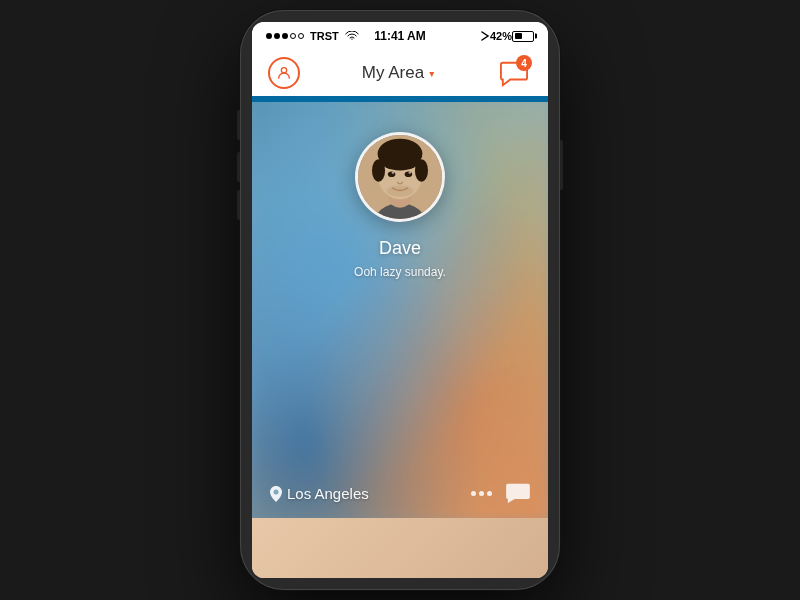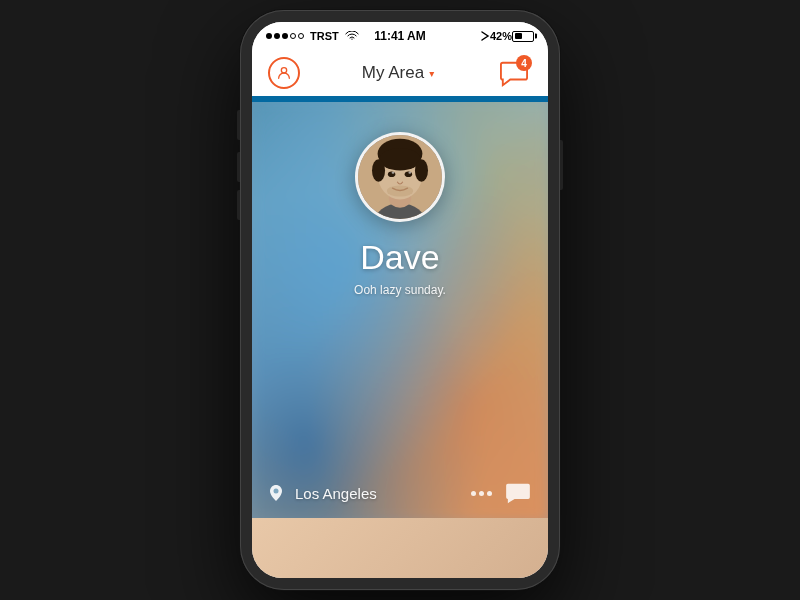--- a/index.html
+++ b/index.html
@@ -48,21 +48,21 @@
       width: 3px;
       height: 50px;
       background: #222;
       border-radius: 0 2px 2px 0;
     }
 
     .phone-screen {
       width: 100%;
       height: 100%;
       background: #f5f5f5;
-      border-radius: 30px;
+      border-radius: 12px;
       overflow: hidden;
       display: flex;
       flex-direction: column;
     }
 
     
     .status-bar {
       background: white;
       height: 28px;
       display: flex;
@@ -256,21 +256,21 @@
     }
 
     
     .avatar-svg {
       width: 100%;
       height: 100%;
     }
 
     .profile-name {
       color: white;
-      font-size: 34px;
+      font-size: 18px;
       font-weight: 300;
       text-shadow: 0 1px 4px rgba(0,0,0,0.3);
       margin-bottom: 6px;
     }
 
     .profile-status {
       color: rgba(255,255,255,0.9);
       font-size: 12px;
       font-weight: 400;
       text-shadow: 0 1px 3px rgba(0,0,0,0.3);
@@ -284,22 +284,22 @@
       right: 0;
       height: 50px;
       display: flex;
       align-items: center;
       justify-content: space-between;
       padding: 0 18px;
     }
 
     .location {
       display: flex;
-      align-items: center;
-      gap: 13px;
+      align-items: flex-end;
+      gap: 5px;
       color: rgba(255,255,255,0.95);
       font-size: 15px;
       font-weight: 400;
       text-shadow: 0 1px 3px rgba(0,0,0,0.3);
     }
 
     .card-actions {
       display: flex;
       align-items: center;
       gap: 14px;

